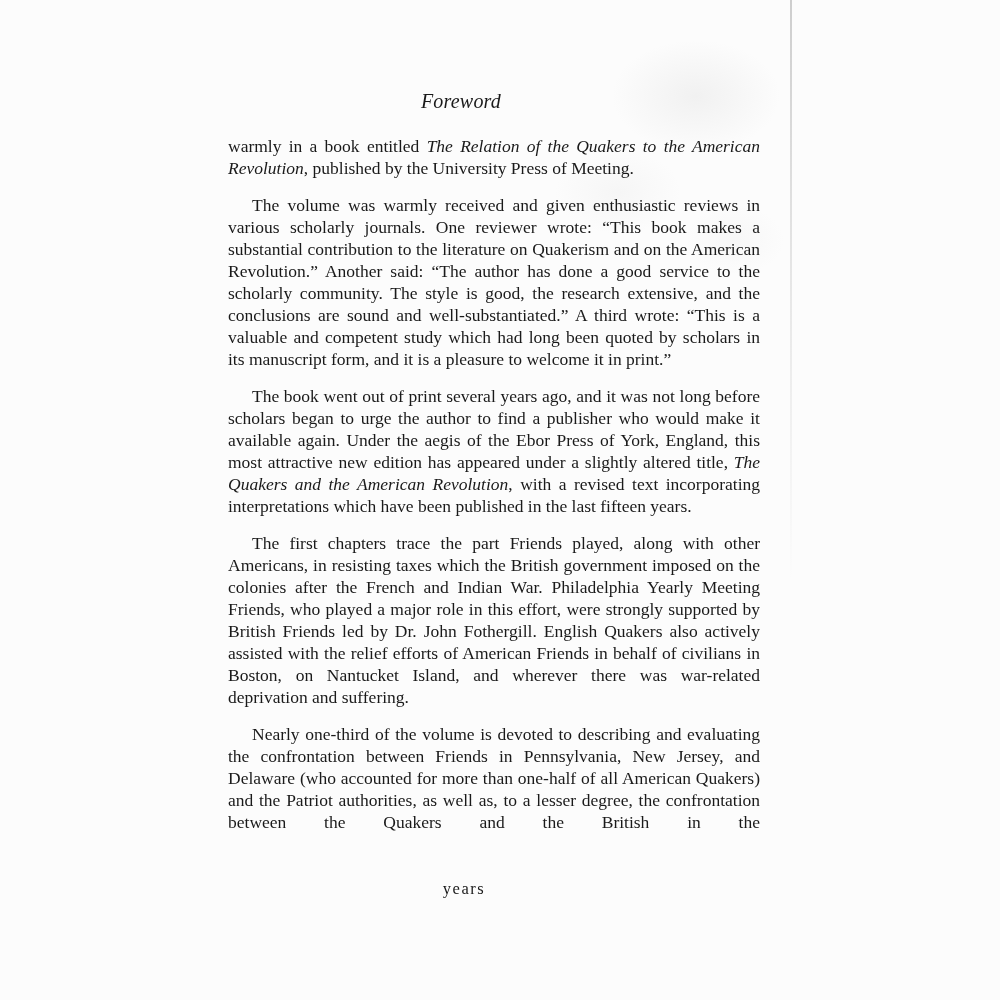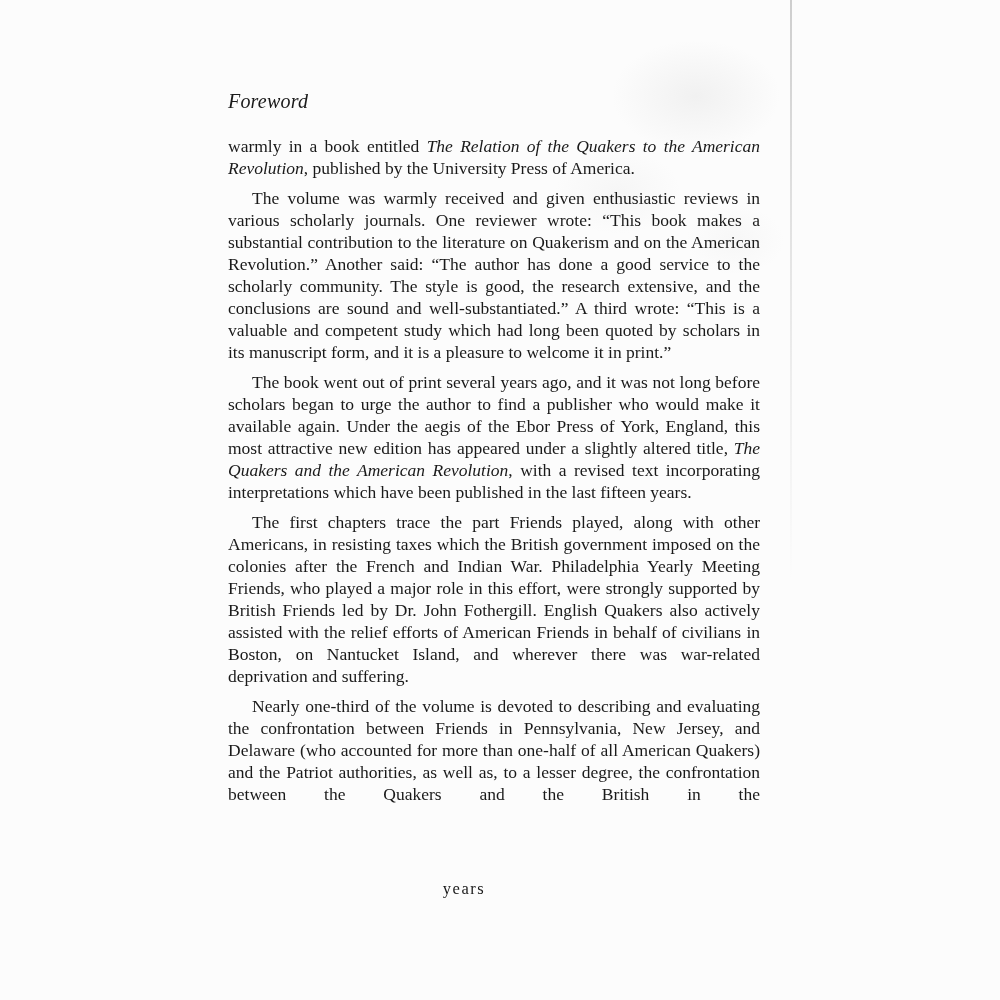--- a/index.html
+++ b/index.html
@@ -45,41 +45,41 @@
       rgba(195,195,195,0.15) 80%,
       rgba(200,200,200,0));
     pointer-events: none;
   }
   .title {
     position: absolute;
     top: 90px;
     left: 228px;
     width: 466px;
     margin: 0;
-    text-align: left;
+    text-align: center;
     font-style: italic;
     font-weight: normal;
     font-size: 20px;
     line-height: 22px;
     letter-spacing: 0.2px;
   }
   .body-text {
     position: absolute;
     left: 228px;
     top: 135px;
     width: 532px;
     font-size: 17.5px;
     line-height: 22px;
     text-align: justify;
   }
   .body-text p {
     margin: 0;
   }
   .body-text p + p {
-    margin-top: 8px;
+    margin-top: 15px;
   }
   .body-text p.indent {
     text-indent: 24px;
   }
   .body-text p.jlast {
     text-align-last: justify;
   }
   .it {
     font-style: italic;
   }
@@ -96,21 +96,21 @@
 </head>
 <body style="--paper: #fcfcfc; --ink: #1a1a1a;">
 
 <div class="scan-page">
   <div class="mottle"></div>
   <div class="edge-line"></div>
 
   <h1 class="title">Foreword</h1>
 
   <div class="body-text">
-      <p class=""><span>warmly in a book entitled </span><span class="it">The Relation of the Quakers to the American Revolution</span><span>, published by the University Press of America.</span></p>
+      <p class=""><span>warmly in a book entitled </span><span class="it">The Relation of the Quakers to the American Revolution</span><span>, published by the University Press of Meeting.</span></p>
       <p class="indent"><span>The volume was warmly received and given enthusiastic reviews in various scholarly journals. One reviewer wrote: “This book makes a substantial contribution to the literature on Quakerism and on the American Revolution.” Another said: “The author has done a good service to the scholarly community. The style is good, the research extensive, and the conclusions are sound and well-substantiated.” A third wrote: “This is a valuable and competent study which had long been quoted by scholars in its manuscript form, and it is a pleasure to welcome it in print.”</span></p>
       <p class="indent"><span>The book went out of print several years ago, and it was not long before scholars began to urge the author to find a publisher who would make it available again. Under the aegis of the Ebor Press of York, England, this most attractive new edition has appeared under a slightly altered title, </span><span class="it">The Quakers and the American Revolution</span><span>, with a revised text incorporating interpretations which have been published in the last fifteen years.</span></p>
       <p class="indent"><span>The first chapters trace the part Friends played, along with other Americans, in resisting taxes which the British government imposed on the colonies after the French and Indian War. Philadelphia Yearly Meeting Friends, who played a major role in this effort, were strongly supported by British Friends led by Dr. John Fothergill. English Quakers also actively assisted with the relief efforts of American Friends in behalf of civilians in Boston, on Nantucket Island, and wherever there was war-related deprivation and suffering.</span></p>
       <p class="indent jlast"><span>Nearly one-third of the volume is devoted to describing and evaluating the confrontation between Friends in Pennsylvania, New Jersey, and Delaware (who accounted for more than one-half of all American Quakers) and the Patriot authorities, as well as, to a lesser degree, the confrontation between the Quakers and the British in the</span></p>
     </div>
 
   <div class="folio">years</div>
 </div>
 
 </body></html>

